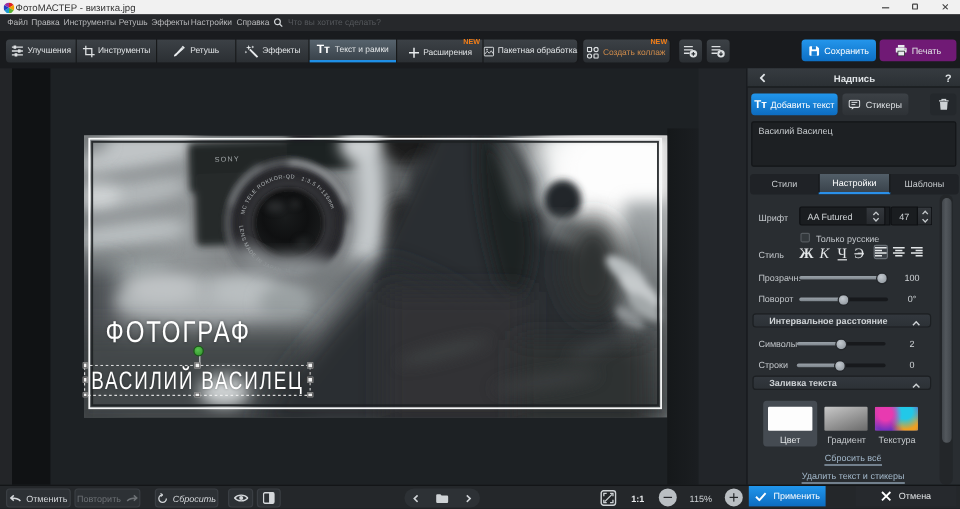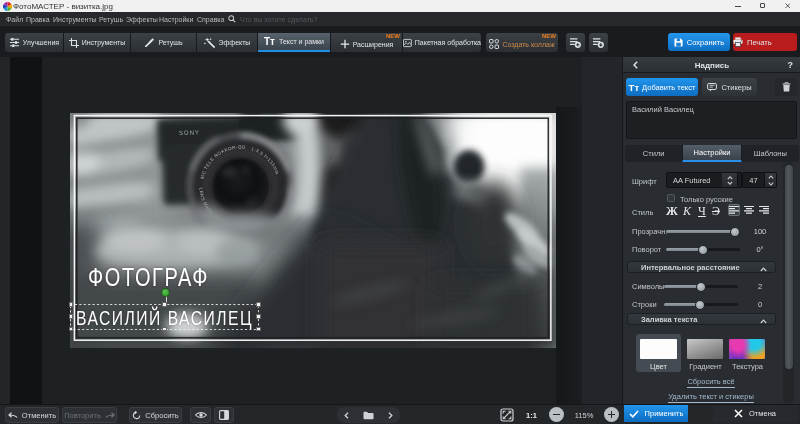--- a/index.html
+++ b/index.html
@@ -153,21 +153,21 @@
   </div>
 
   <div class="abs" style="left:668px;top:7px;width:62px;height:18px;border-radius:3px;background:linear-gradient(#2496ec,#0d6fc4);color:#fff;font-size:7.5px;display:flex;align-items:center;justify-content:center;gap:4px;">
     <svg width="9" height="9" viewBox="0 0 10 10">
           <path d="M0.5 1.5 Q0.5 0.5 1.5 0.5 L7.5 0.5 L9.5 2.5 L9.5 8.5 Q9.5 9.5 8.5 9.5 L1.5 9.5 Q0.5 9.5 0.5 8.5 Z" fill="#fff"></path>
           <rect x="2.5" y="5.2" width="5" height="4.3" fill="#1a80d4"></rect>
           <rect x="3" y="0.5" width="3.6" height="3" fill="#1a80d4"></rect>
         </svg>
     <span>Сохранить</span>
   </div>
-  <div class="abs" style="left:733px;top:7px;width:64px;height:18px;border-radius:3px;background:#b91c1c;color:#e0e3e5;font-size:7.5px;display:flex;align-items:center;justify-content:flex-start;gap:4px;">
+  <div class="abs" style="left:733px;top:7px;width:64px;height:18px;border-radius:3px;background:#701a75;color:#e0e3e5;font-size:7.5px;display:flex;align-items:center;justify-content:center;gap:4px;">
     <svg width="10" height="10" viewBox="0 0 11 11">
           <rect x="2.5" y="0.5" width="6" height="2.4" fill="#e8ebed"></rect>
           <rect x="0.5" y="3" width="10" height="4.5" rx="0.8" fill="#e8ebed"></rect>
           <rect x="2.5" y="6.2" width="6" height="4.3" fill="#e8ebed" stroke="#24272b" stroke-width="0.7"></rect>
           <circle cx="9" cy="4.2" r="0.55" fill="#24272b"></circle>
         </svg>
     <span>Печать</span>
   </div>
 </div>
 
@@ -470,21 +470,21 @@
           <path d="M3.5 0.8 L1 3 L3.5 5.2 M1 3 C4 3 7 3 9 5.5" fill="none" stroke="#d5d8db" stroke-width="1.2"></path>
         </svg>
     <span>Отменить</span>
   </div>
   <div class="abs bbtn" style="left:62px;width:55px;color:#6d7175;">
     <span>Повторить</span>
     <svg width="10" height="7" viewBox="0 0 10 7">
           <path d="M6.5 0.8 L9 3 L6.5 5.2 M9 3 C6 3 3 3 1 5.5" fill="none" stroke="#6d7175" stroke-width="1.2"></path>
         </svg>
   </div>
-  <div class="abs bbtn" style="left:129px;width:53px;">
+  <div class="abs bbtn" style="left:129px;width:53px;font-style:italic;">
     <svg width="9" height="9" viewBox="0 0 10 10">
           <path d="M8.5 5 A3.5 3.5 0 1 1 5 1.5" fill="none" stroke="#d5d8db" stroke-width="1.2"></path>
           <path d="M5 1.5 L3 0 M5 1.5 L3.2 3.2" stroke="#d5d8db" stroke-width="1.1"></path>
         </svg>
     <span>Сбросить</span>
   </div>
   <div class="abs bbtn" style="left:190px;width:21px;">
     <svg width="12" height="8" viewBox="0 0 12 8">
           <path d="M0.5 4 C3 0.8 9 0.8 11.5 4 C9 7.2 3 7.2 0.5 4 Z" fill="none" stroke="#d5d8db" stroke-width="1.1"></path>
           <circle cx="6" cy="4" r="1.7" fill="#d5d8db"></circle>

